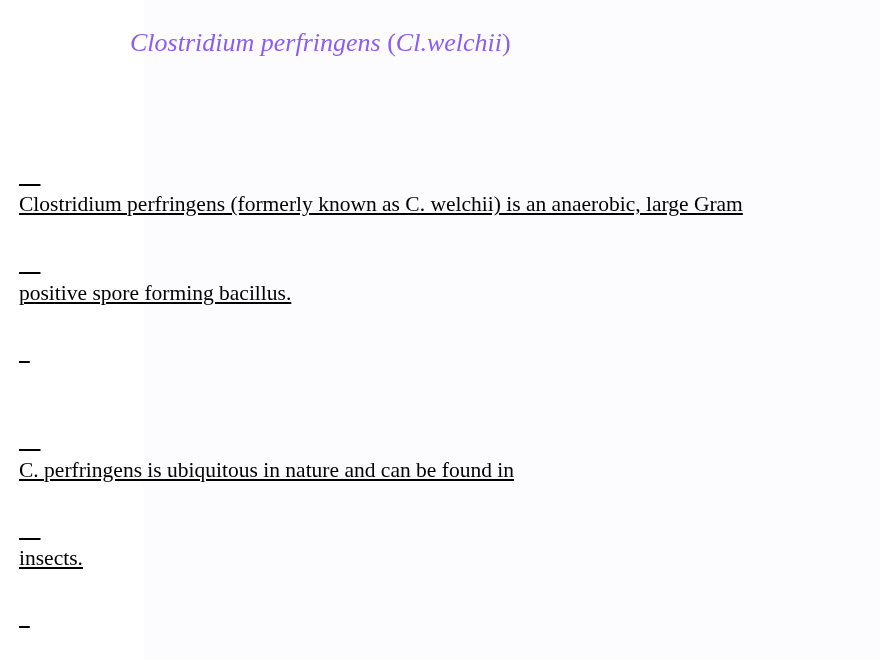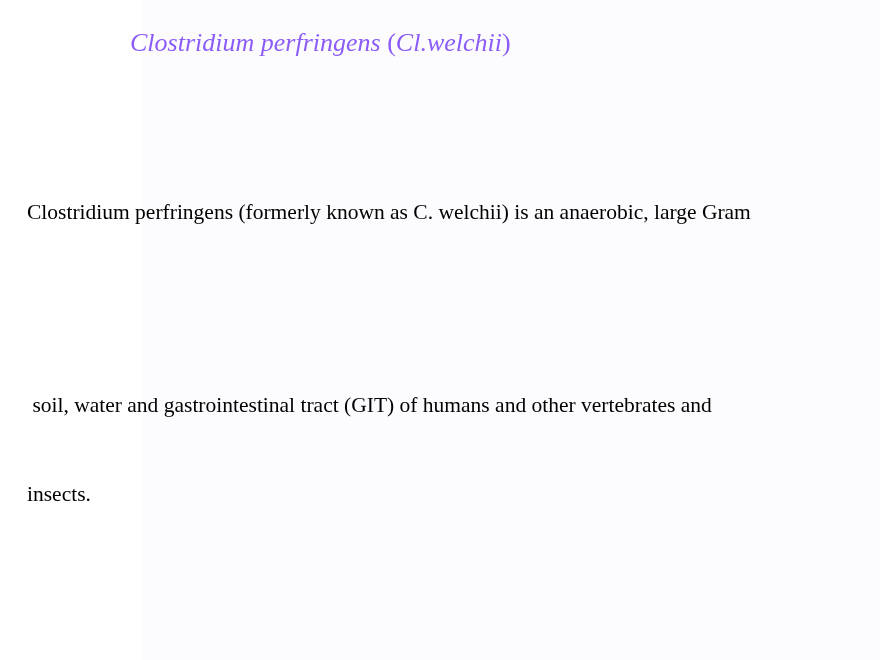--- a/index.html
+++ b/index.html
@@ -15,32 +15,33 @@
     .title {
       position: absolute; left: 130px; top: 26px;
       font-size: 26px; font-style: italic; color: #8b5cf6;
       white-space: nowrap; line-height: 34px;
     }
     .title .paren { font-style: normal; }
     .body-text {
       position: absolute; left: 19px; top: 131px; width: 850px;
       font-size: 21.5px; color: #000; line-height: 29.5px;
     }
-    .para { margin: 8px; white-space: pre-wrap; }
+    .para { margin: 0; white-space: pre-wrap; text-decoration: underline; }
     .gap { height: 29.5px; }
   </style>
 </head>
 <body>
 
 <div class="bg-panel"></div>
 
 <div class="title"><span>Clostridium perfringens</span><span class="paren"> (</span><span>Cl.welchii</span><span class="paren">)</span></div>
 
 <div class="body-text">
   <div class="para">
     <div>Clostridium perfringens (formerly known as C. welchii) is an anaerobic, large Gram</div>
+    <div>positive spore forming bacillus.</div>
   </div>
   <div class="gap"></div>
   <div class="para">
-    <div> soil, water and gastrointestinal tract (GIT) of humans and other vertebrates and</div>
+    <div>C. perfringens is ubiquitous in nature and can be found in</div>
     <div>insects.</div>
   </div>
 </div>
 
 </body></html>

